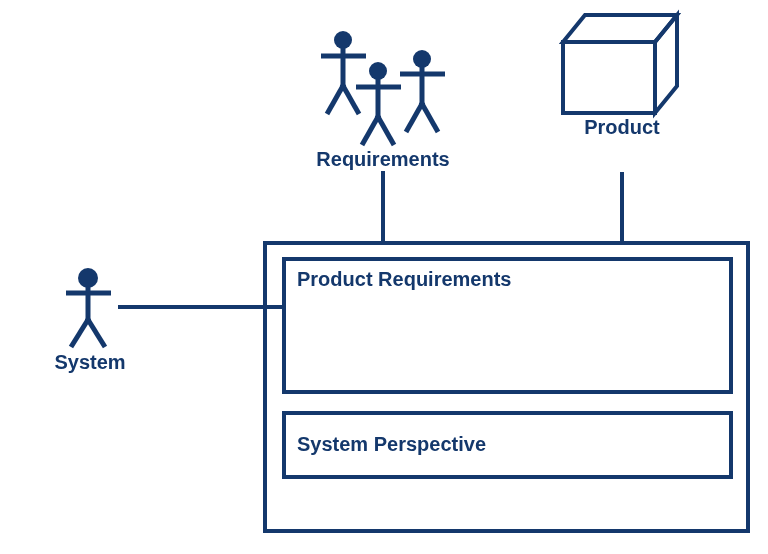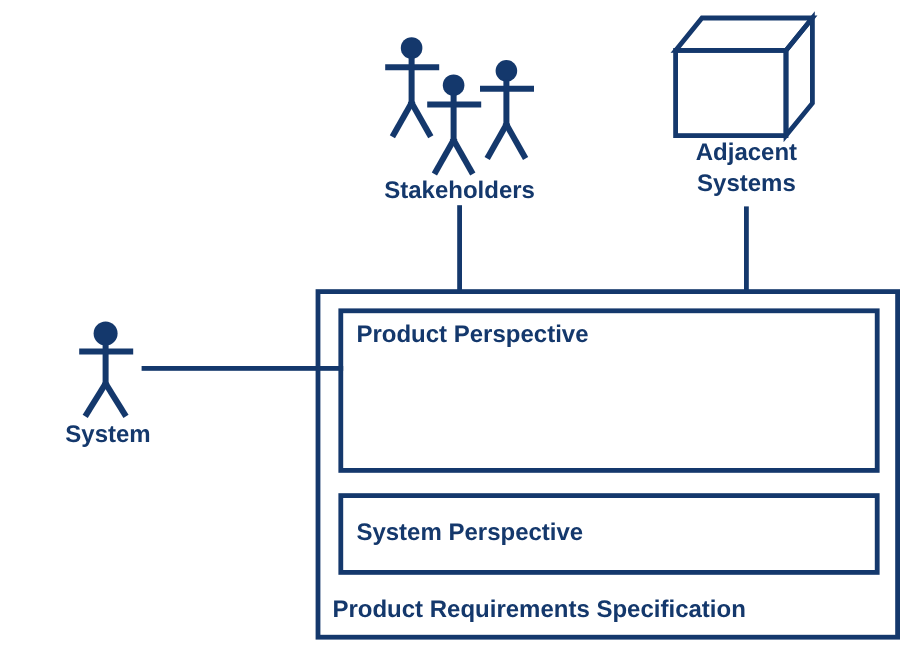--- a/index.html
+++ b/index.html
@@ -47,50 +47,48 @@
       <line class="halo" x1="77" y1="95" x2="94" y2="125"></line>
     </g>
     <g>
       <circle class="head" cx="78" cy="51" r="9"></circle>
       <line class="stroke" x1="56" y1="67" x2="101" y2="67"></line>
       <line class="stroke" x1="78" y1="58" x2="78" y2="98"></line>
       <line class="stroke" x1="79" y1="95" x2="62" y2="125"></line>
       <line class="stroke" x1="77" y1="95" x2="94" y2="125"></line>
     </g>
   </svg>
-  <div class="label centered" style="left:383px;top:146px">Stakeholders</div>
+  <div class="label centered" style="left:383px;top:146px">Requirements</div>
 
   <svg class="icon-svg" style="left:555px;top:8px" width="135" height="115" viewBox="0 0 135 115">
     <rect class="cube" x="8" y="34" width="92" height="71"></rect>
     <polygon class="cube" points="8,34 30,7 122,7 100,34"></polygon>
     <polygon class="cube" points="100,34 122,7 122,78 100,105"></polygon>
   </svg>
   <div class="label centered" style="left:622px;top:114px">
-    <div>Adjacent</div>
-    <div>Systems</div>
+    <div>Product</div>
   </div>
 
   <svg class="icon-svg" style="left:55px;top:260px" width="70" height="95" viewBox="0 0 70 95">
     <circle class="head" cx="33" cy="18" r="10"></circle>
     <line class="stroke" x1="11" y1="33" x2="56" y2="33"></line>
     <line class="stroke" x1="33" y1="26" x2="33" y2="61"></line>
     <line class="stroke" x1="34" y1="58" x2="16" y2="87"></line>
     <line class="stroke" x1="32" y1="58" x2="50" y2="87"></line>
   </svg>
   <div class="label centered" style="left:90px;top:349px">
     <div>System</div>
   </div>
 
   <div class="connector" style="left:381px;top:171px;width:4px;height:72px"></div>
   <div class="connector" style="left:620px;top:172px;width:4px;height:71px"></div>
   <div class="connector" style="left:118px;top:305px;width:168px;height:4px"></div>
 
   <div class="box" style="left:263px;top:241px;width:487px;height:292px"></div>
 
   <div class="box" style="left:282px;top:257px;width:451px;height:137px"></div>
-  <div class="label" style="left:297px;top:266px">Product Perspective</div>
+  <div class="label" style="left:297px;top:266px">Product Requirements</div>
 
   <div class="box" style="left:282px;top:411px;width:451px;height:68px"></div>
   <div class="label" style="left:297px;top:431px">System Perspective</div>
 
-  <div class="label" style="left:277px;top:495px">Product Requirements Specification</div>
 
 </div>
 
 </body></html>

